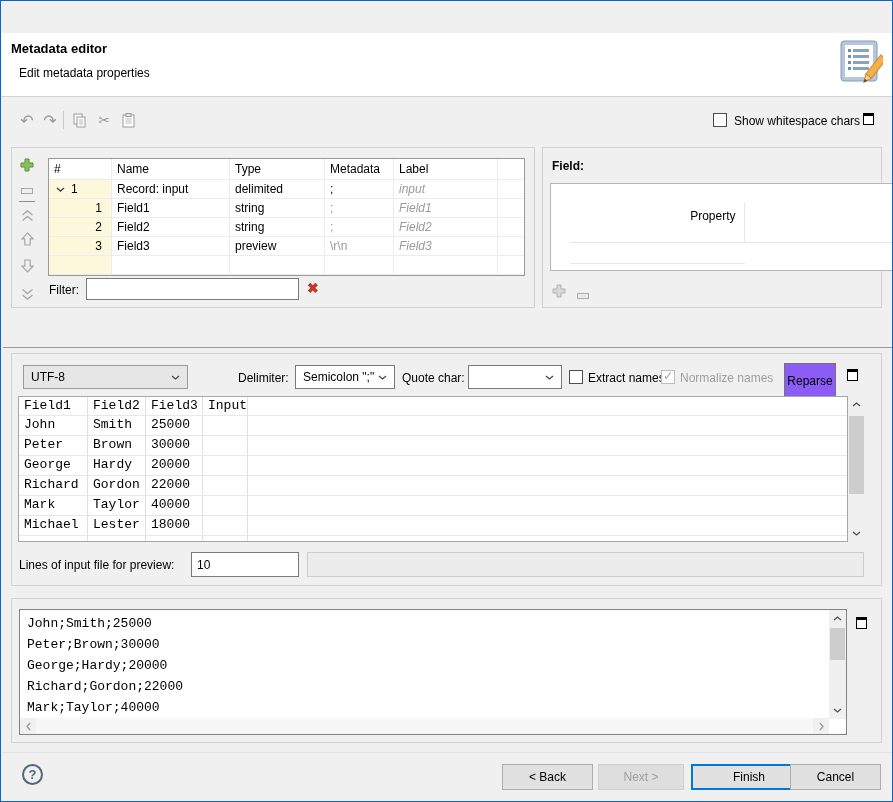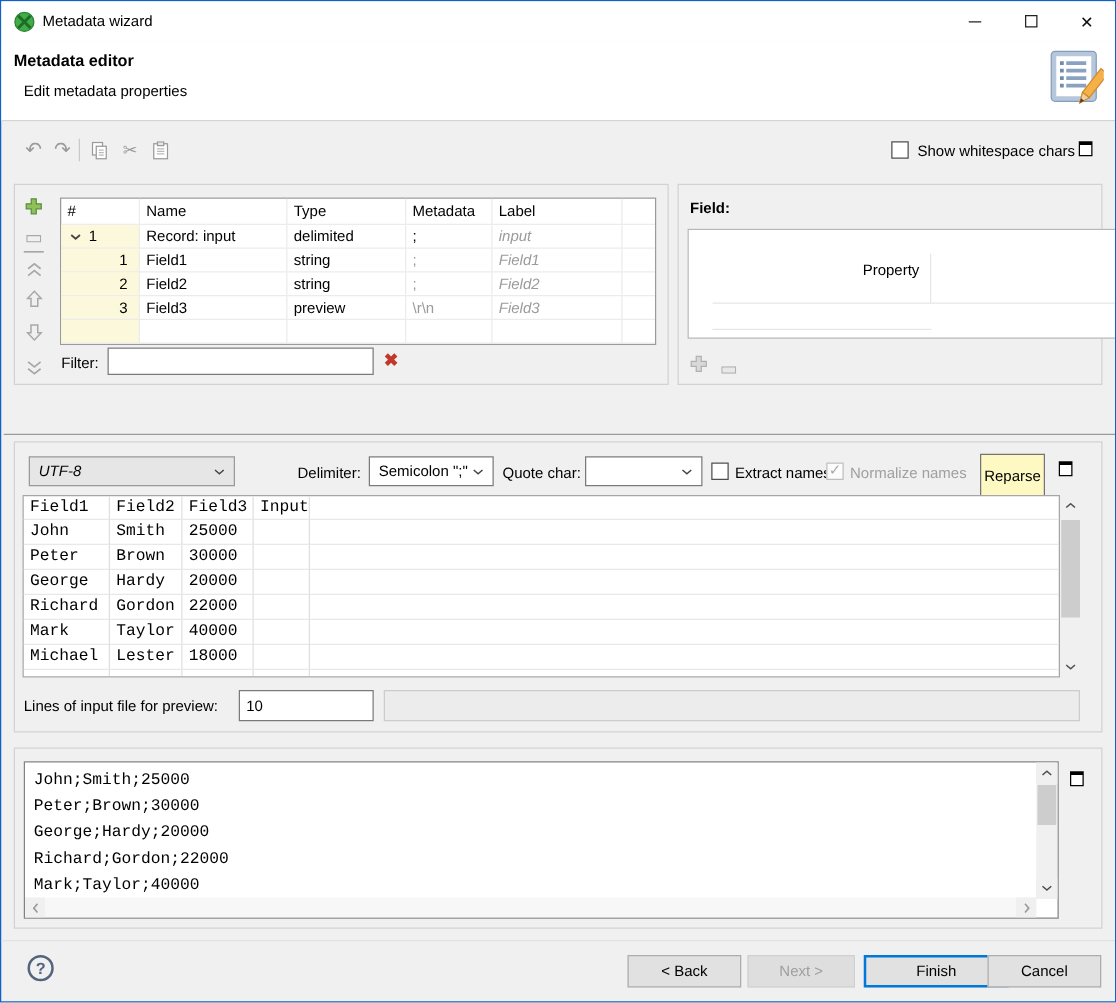--- a/index.html
+++ b/index.html
@@ -55,24 +55,24 @@
   .pc.last { border-right:none; }
   .pm-ico { position:absolute; top:283px; }
 
   
   .status-panel { position:absolute; left:10px; top:315px; width:871px; height:27px; background:#f0f0f0; border:1px solid #d2d2d2; }
   .status-text { position:absolute; left:12px; top:5px; }
   .sash { position:absolute; left:2px; top:346px; width:889px; height:4px; border-top:1px solid #9a9a9a; background:#f0f0f0; }
 
   
   .combo { position:absolute; height:24px; border:1px solid #8a8a8a; display:flex; align-items:center; justify-content:space-between; padding:0 7px; }
-  .combo.graybg { background:#e6e6e6; border-color:#9a9a9a;font-style:italic; }
+  .combo.graybg { background:#e6e6e6; border-color:#9a9a9a; }
   .combo.whitebg { background:#fff; border-color:#7a7a7a; }
   .lbl { position:absolute; white-space:nowrap; }
-  .reparse-btn { position:absolute; left:783px; top:362px; width:52px; height:35px; background:#fef9c3; border:1px solid #757575; font:12px "Liberation Sans",sans-serif; display:flex; align-items:center; justify-content:center; }
+  .reparse-btn { position:absolute; left:783px; top:362px; width:52px; height:35px; background:#8b5cf6; border:1px solid #757575; font:12px "Liberation Sans",sans-serif; display:flex; align-items:center; justify-content:center; }
 
   .prev-table { position:absolute; left:17px; top:395px; width:830px; height:146px; background:#fff; border:1px solid #a6a6a6;
                 display:grid; grid-template-columns:69px 58px 57px 45px 1fr;
                 grid-template-rows:19px repeat(6,20px) 1fr;
                 font-family:"Liberation Mono", monospace; font-size:13px; }
   .vc { border-right:1px solid #e0e0e0; border-bottom:1px solid #e8e8e8; padding:1px 5px 0; white-space:nowrap; overflow:hidden; }
   .vc.last { border-right:none; }
 
   
   .sb-v { position:absolute; width:17px; background:#f0f0f0; }
@@ -93,36 +93,20 @@
   .help-circle { position:absolute; left:21px; top:763px; width:21px; height:21px; border:2px solid #53647c; border-radius:50%; color:#53647c; font-weight:bold; font-size:13px; display:flex; align-items:center; justify-content:center; }
   .btn { position:absolute; top:763px; height:26px; background:#e1e1e1; border:1px solid #adadad; font:12px "Liberation Sans",sans-serif; display:flex; align-items:center; justify-content:center; }
   .btn.disabled { background:#dedede; border-color:#d0d0d0; color:#9f9f9f; }
   .btn.default { border:2px solid #0078d7; background:#e1e1e1; }
 </style>
 </head>
 <body>
 
 <div class="window">
 
-  <div class="titlebar">
-    <svg class="abs" style="left:10px;top:8px" width="17" height="17" viewBox="0 0 17 17">
-      <circle cx="8.5" cy="8.5" r="7.6" fill="#3fae49" stroke="#2c8334"></circle>
-      <path d="M3.6 3.6 L13.4 13.4 M13.4 3.6 L3.6 13.4" stroke="#1f6b27" stroke-width="2.4"></path>
-    </svg>
-    <span class="title-text">Metadata wizard</span>
-    <div class="win-btn" style="right:90px">
-        <span class="min-glyph"></span>
-      </div>
-    <div class="win-btn" style="right:45px">
-        <span class="max-glyph"></span>
-      </div>
-    <div class="win-btn" style="right:0">
-        <span class="close-glyph">✕</span>
-      </div>
-  </div>
 
   <div class="header">
     <div class="hdr-title">Metadata editor</div>
     <div class="hdr-sub">Edit metadata properties</div>
     <svg class="hdr-icon" width="44" height="52" viewBox="0 0 44 52">
       <rect x="2" y="4" width="36" height="40" rx="3" fill="#b6c7dc" stroke="#859cba"></rect>
       <rect x="6" y="8" width="28" height="32" fill="#ffffff"></rect>
       <rect x="9" y="12" width="3" height="3" fill="#6f8cae"></rect>
         <rect x="14" y="12" width="16" height="3" fill="#8aa2c0"></rect>
       <rect x="9" y="18" width="3" height="3" fill="#6f8cae"></rect>

